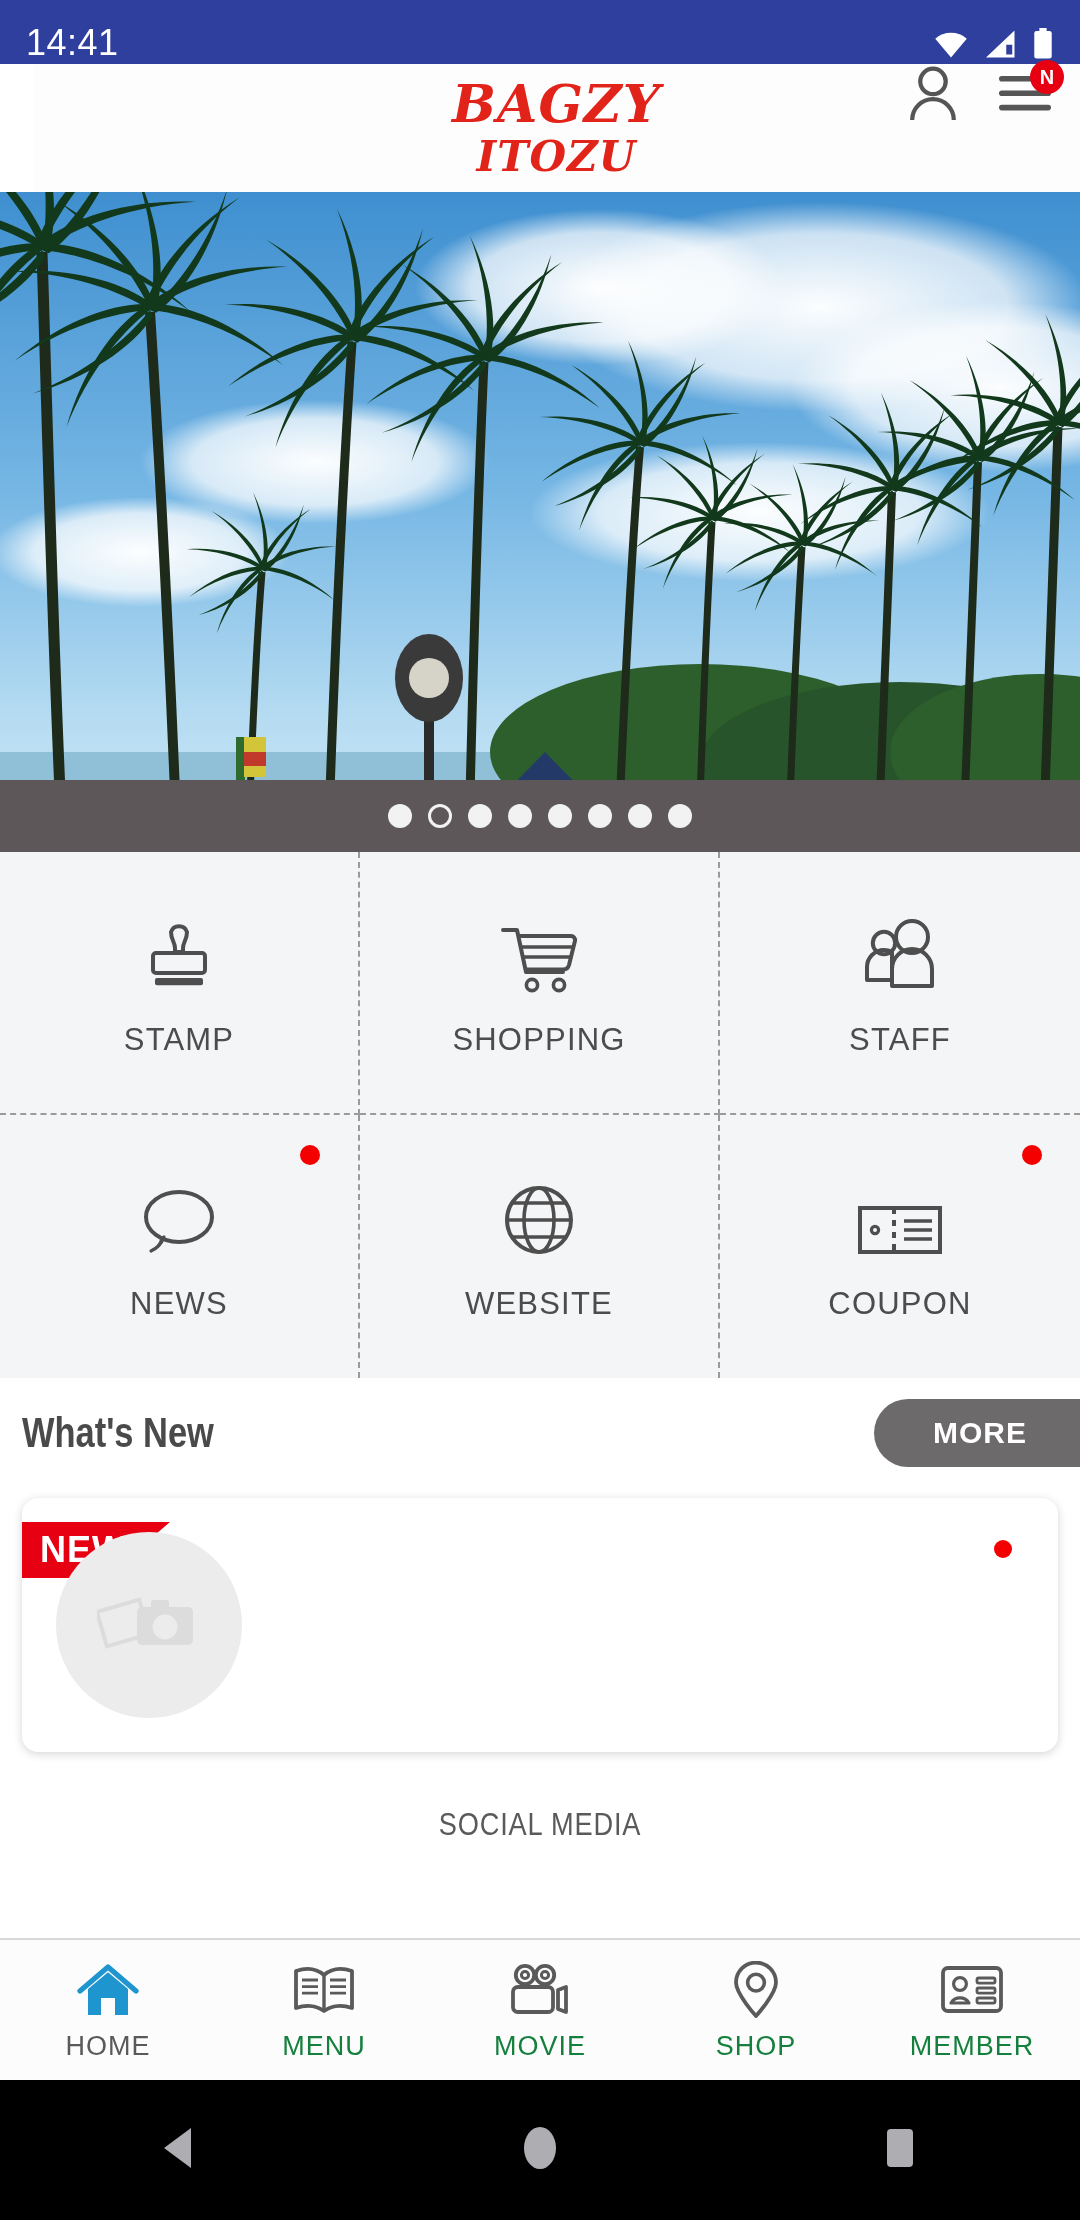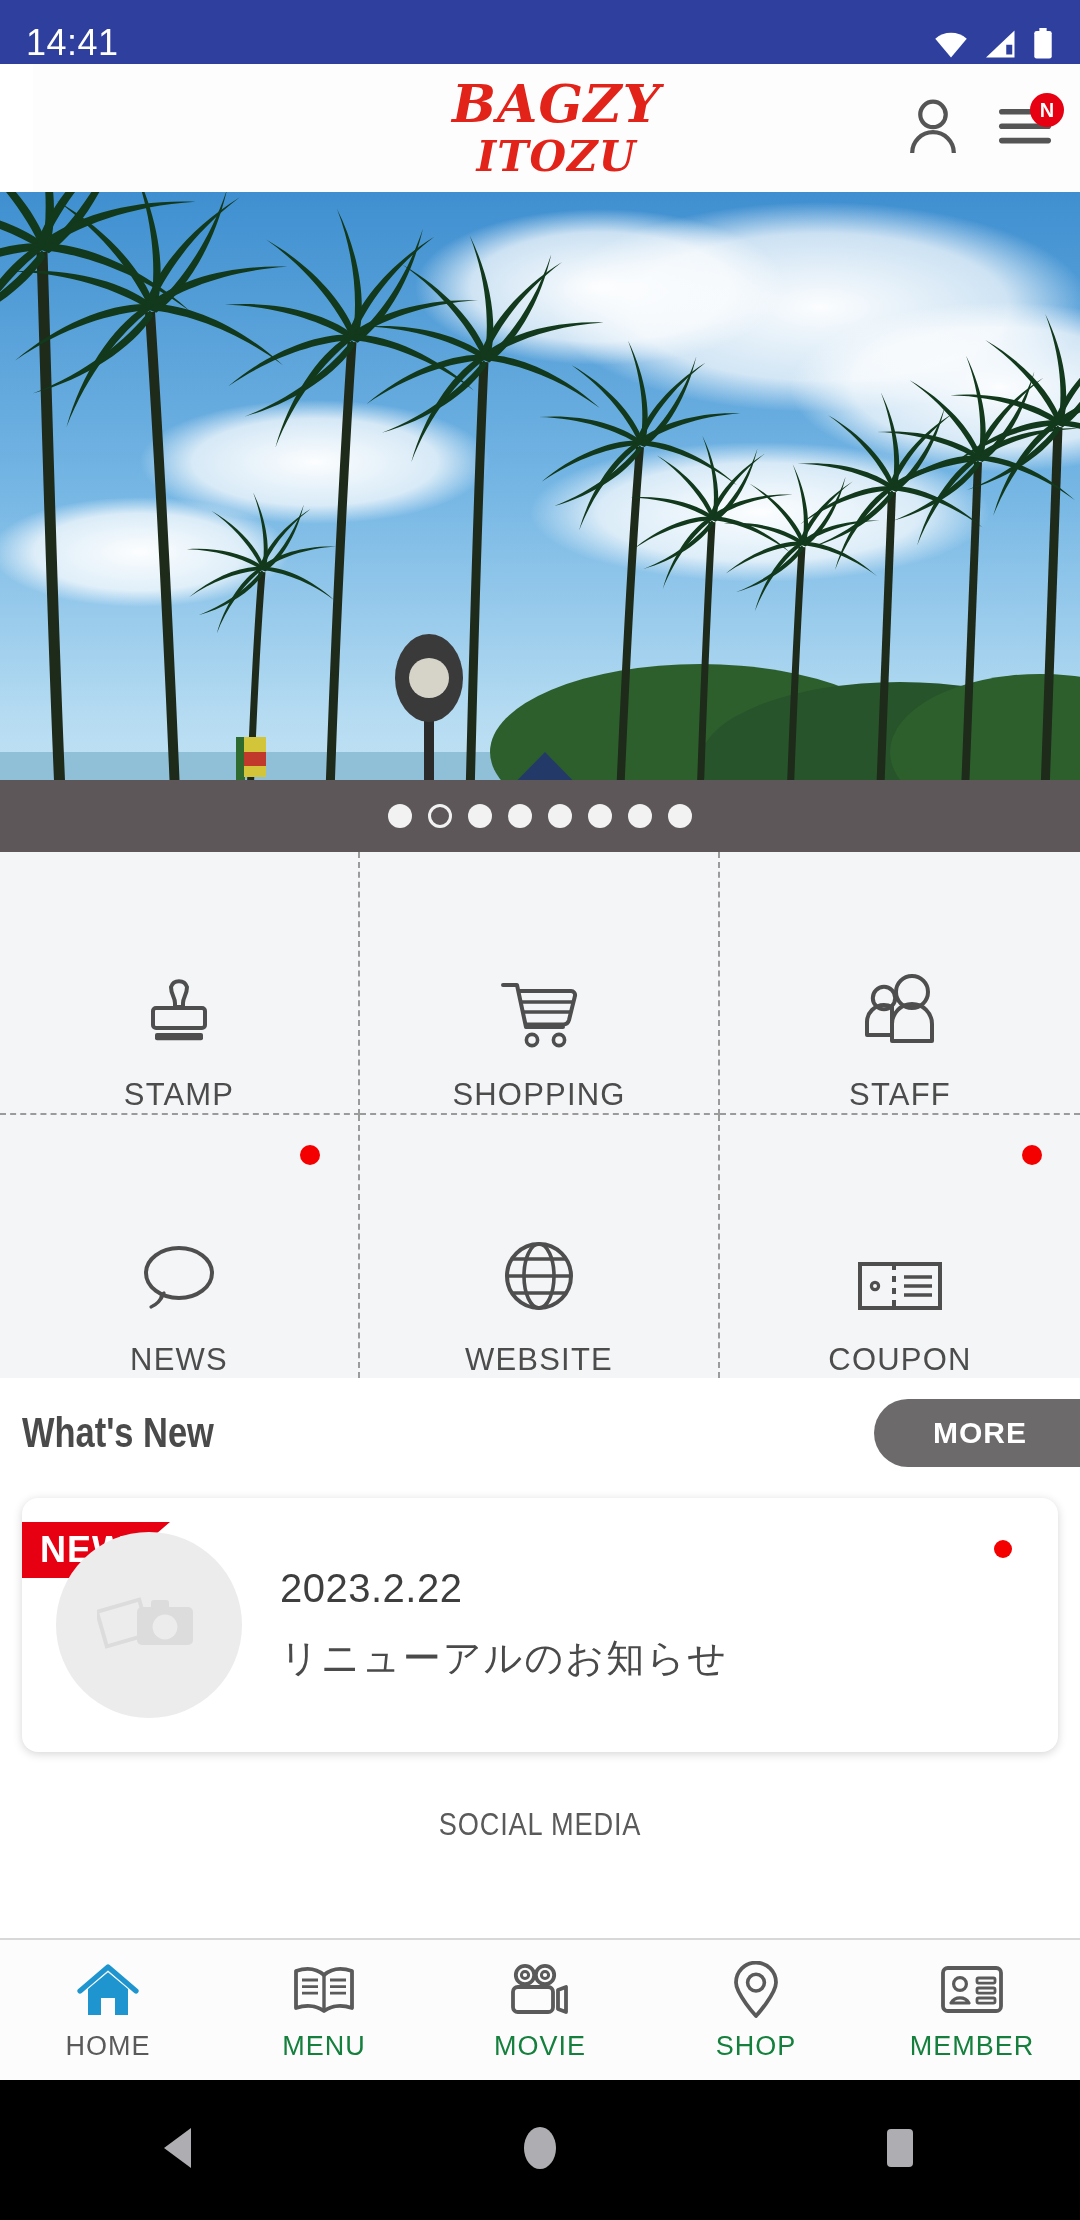--- a/index.html
+++ b/index.html
@@ -14,21 +14,21 @@
   
   .statusbar {
     height:64px; background:#2e3f9e; display:flex; align-items:flex-end;
     padding:0 26px; flex:0 0 64px;
   }
   .status-time { color:#fff; font-size:36px; letter-spacing:0.5px; font-family:"Liberation Sans", sans-serif; }
   .status-icons { margin-left:auto; display:flex; align-items:center; gap:14px; }
 
   
   .appbar {
-    flex:0 0 128px; background:#fdfdfd; display:flex; align-items:center;
+    flex:0 0 128px; background:#fdfdfd; display:flex; align-items:flex-start;
     position:relative; padding:0 24px;margin-left:33px;
   }
   .logo {
     position:absolute; left:0; right:0; top:0; bottom:0;
     display:flex; flex-direction:column; align-items:center; justify-content:center;
     pointer-events:none;
   }
   .logo-l1, .logo-l2 {
     color:#e2231a; font-family:"DejaVu Serif", serif; font-weight:bold;
     font-style:italic; letter-spacing:1px; line-height:1;
@@ -51,21 +51,21 @@
     display:flex; align-items:center; justify-content:center; gap:16px;
   }
   .dot { width:24px; height:24px; border-radius:50%; background:#f2f2f2; }
   .dot.current { background:transparent; border:3px solid #f2f2f2; }
 
   
   .grid { flex:0 0 526px; background:#f4f5f7; display:grid;
           grid-template-columns:1fr 1fr 1fr; grid-template-rows:1fr 1fr; }
   .cell {
     position:relative; display:flex; flex-direction:column;
-    align-items:center; justify-content:flex-end; gap:24px;
+    align-items:center; justify-content:center; gap:24px;
   }
   .cell.bdr-r { border-right:2px dashed #9b9b9b; }
   .cell.bdr-b { border-bottom:2px dashed #9b9b9b; }
   .cell-label { font-size:31px; color:#4c4c4c; letter-spacing:1.2px; font-weight:300; }
   .cell-dot { position:absolute; top:30px; right:38px; width:20px; height:20px;
               border-radius:50%; background:#f40000; }
   .cell-icon { height:90px; display:flex; align-items:flex-end; }
 
   
   .news-sec { flex:1 1 auto; background:#fff; position:relative; }
@@ -362,24 +362,20 @@
       <div class="news-thumb">
         <span>
           <svg width="104" height="76" viewBox="0 0 52 38">
             <rect x="2" y="10" width="22" height="18" fill="none" stroke="#dcdcdc" stroke-width="2" transform="rotate(-16 13 19)"></rect>
             <rect x="20" y="11" width="28" height="19" rx="2.5" fill="#dcdcdc"></rect>
             <rect x="27" y="7.5" width="9" height="4.5" rx="1.4" fill="#dcdcdc"></rect>
             <circle cx="34" cy="21" r="6.2" fill="#ececec"></circle>
           </svg>
         </span>
       </div>
-      <div class="news-body">
-        <span class="news-date">2023.2.22</span>
-        <span class="news-text">リニューアルのお知らせ</span>
-      </div>
       <span class="news-reddot"></span>
     </div>
 
     <div class="social">SOCIAL MEDIA</div>
   </div>
 
   <div class="tabbar">
 
     <div class="tab active">
       <span class="tab-icon">

